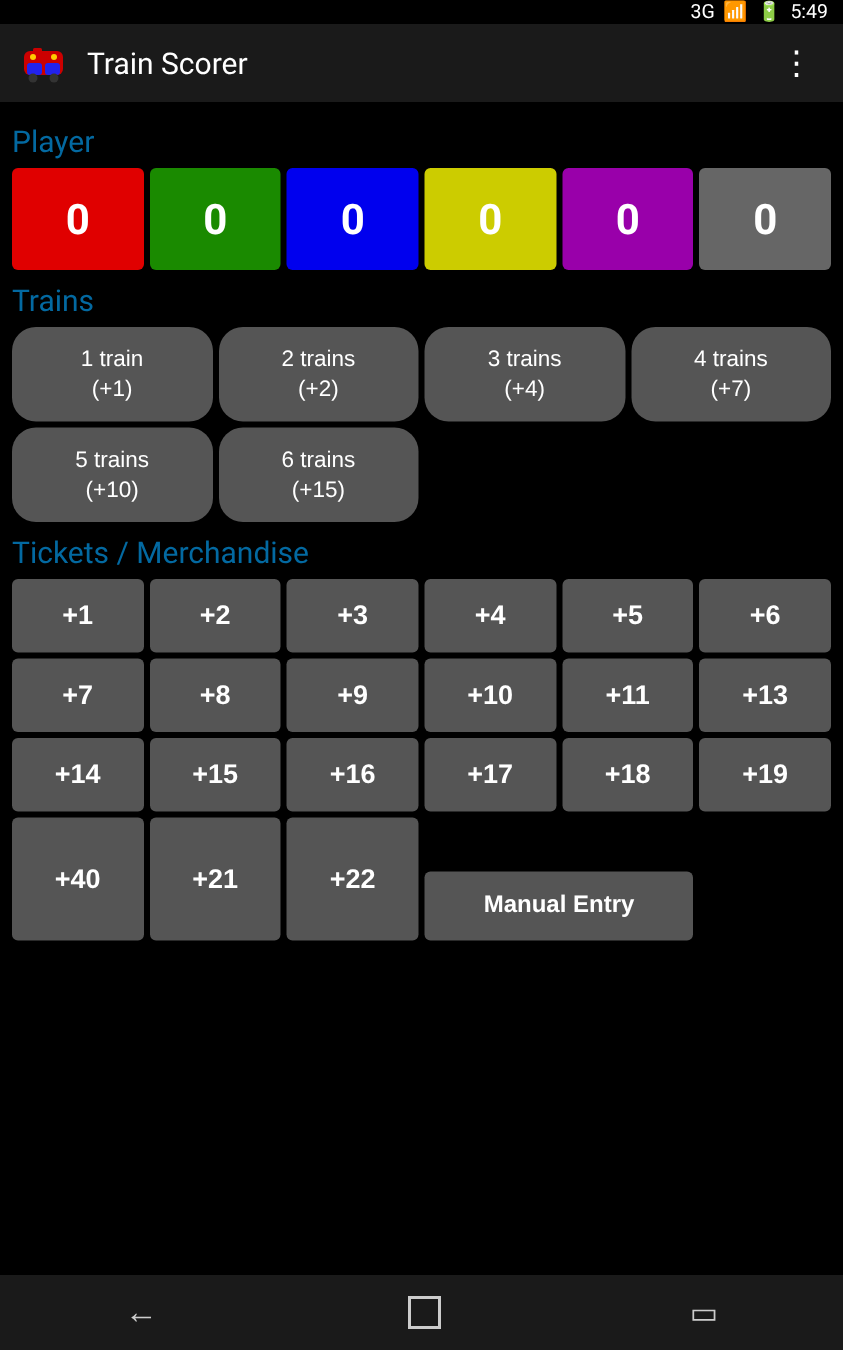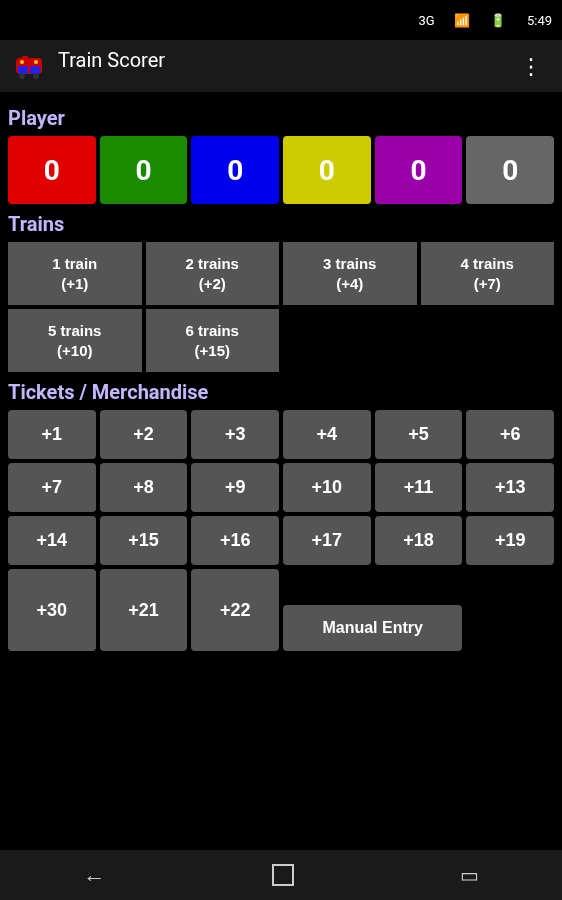--- a/index.html
+++ b/index.html
@@ -8,42 +8,43 @@
       height: 900px;
       background: #000;
       color: #fff;
       font-family: 'Roboto', Arial, sans-serif;
       overflow: hidden;
       position: relative;
     }
 
     
     .status-bar {
-      height: 40px;
+      height: 16px;
       background: #000;
       display: flex;
       justify-content: flex-end;
       align-items: center;
       padding-right: 10px;
       font-size: 13px;
       color: #fff;
-      gap: 20px;
+      gap: 6px;
     }
 
     
     .app-bar {
       height: 52px;
       background: #1a1a1a;
       display: flex;
       align-items: center;
       padding: 0 12px;
       justify-content: space-between;
     }
     .app-bar-left {
       display: flex;
+      align-items: center;
       gap: 10px;
     }
     .app-bar-title {
       font-size: 20px;
       color: #fff;
     }
     .train-icon {
       width: 36px;
       height: 36px;
     }
@@ -55,22 +56,22 @@
     }
 
     
     .content {
       padding: 8px 8px 0 8px;
     }
 
     
     .section-label {
       font-size: 20px;
-      font-weight: bold;
-      color: #c4b5fd;
+      font-weight: normal;
+      color: #0369a1;
       margin: 6px 0 6px 0;
     }
 
     
     .player-row {
       display: flex;
       gap: 4px;
       margin-bottom: 8px;
     }
     .player-cell {
@@ -89,24 +90,24 @@
     
     .trains-grid {
       display: grid;
       grid-template-columns: repeat(4, 1fr);
       gap: 4px;
       margin-bottom: 8px;
     }
     .train-btn {
       background: #555;
       border: none;
-      border-radius: 0;
+      border-radius: 16px;
       color: #fff;
       font-size: 15px;
-      font-weight: bold;
+      font-weight: normal;
       text-align: center;
       padding: 12px 4px;
       cursor: pointer;
       line-height: 1.3;
     }
 
     
     .tickets-grid {
       display: grid;
       grid-template-columns: repeat(6, 1fr);
@@ -224,21 +225,21 @@
     <button class="ticket-btn">+9</button>
     <button class="ticket-btn">+10</button>
     <button class="ticket-btn">+11</button>
     <button class="ticket-btn">+13</button>
     <button class="ticket-btn">+14</button>
     <button class="ticket-btn">+15</button>
     <button class="ticket-btn">+16</button>
     <button class="ticket-btn">+17</button>
     <button class="ticket-btn">+18</button>
     <button class="ticket-btn">+19</button>
-    <button class="ticket-btn">+30</button>
+    <button class="ticket-btn">+40</button>
     <button class="ticket-btn">+21</button>
     <button class="ticket-btn">+22</button>
     <button class="ticket-btn manual-entry">Manual Entry</button>
   </div>
 
 </div>
 
 <div class="nav-bar">
   <span class="nav-icon" style="font-size:22px;">←</span>
   <span class="nav-icon" style="font-size:20px; border: 2px solid #ccc; width:22px; height:22px; display:inline-block;"></span>

